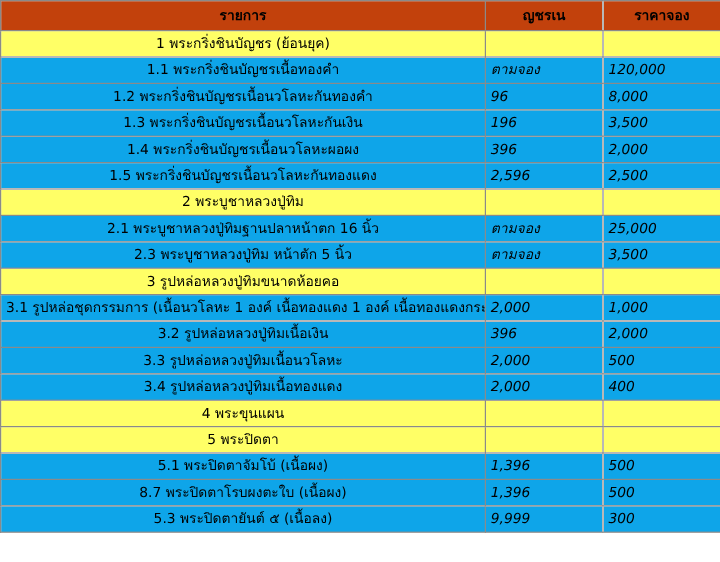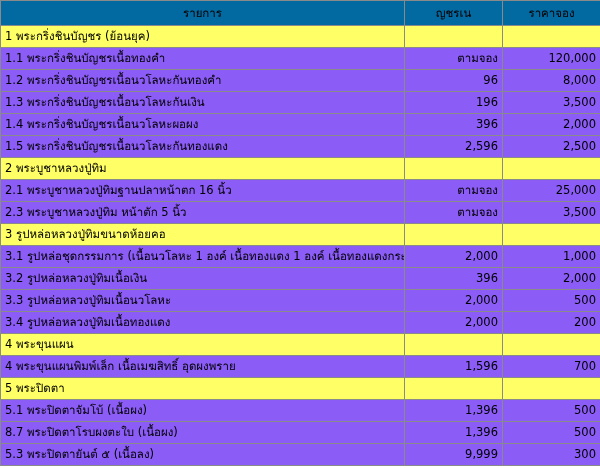--- a/index.html
+++ b/index.html
@@ -26,43 +26,43 @@
     vertical-align: middle;
     overflow: hidden;
     white-space: nowrap;
   }
   
   col.c-name  { width: 404px; }
   col.c-qty   { width: 98px; }
   col.c-price { width: 98px; }
 
   thead th {
-    background: #0369a1;
+    background: #c2410c;
     color: #000000;
-    font-weight: normal;
+    font-weight: bold;
     text-align: center;
     height: 22px;
     font-size: 12.5px;
     border: 1px solid #8a8a8a;
   }
   tr.group td {
     background: #ffff66;
     font-weight: normal;
     height: 19px;
   }
   tr.item td {
-    background: #8b5cf6;
+    background: #0ea5e9;
     height: 19px;
   }
   td.name {
-    text-align: left;
+    text-align: center;
   }
   td.num {
-    text-align: right;
     padding-right: 6px;
+    font-style: italic;
   }
   td.tall {
     height: 34px;
     white-space: normal;
     line-height: 1.3;
   }
 </style>
 </head>
 <body>
 
@@ -141,31 +141,26 @@
         <td class="num">2,000</td>
       </tr>
       <tr class="item">
         <td class="name">3.3 รูปหล่อหลวงปู่ทิมเนื้อนวโลหะ</td>
         <td class="num">2,000</td>
         <td class="num">500</td>
       </tr>
       <tr class="item">
         <td class="name">3.4 รูปหล่อหลวงปู่ทิมเนื้อทองแดง</td>
         <td class="num">2,000</td>
-        <td class="num">200</td>
+        <td class="num">400</td>
       </tr>
       <tr class="group">
         <td class="name">4 พระขุนแผน</td>
         <td class="num"></td>
         <td class="num"></td>
-      </tr>
-      <tr class="item">
-        <td class="name">4 พระขุนแผนพิมพ์เล็ก เนื้อเมฆสิทธิ์ อุดผงพราย</td>
-        <td class="num">1,596</td>
-        <td class="num">700</td>
       </tr>
       <tr class="group">
         <td class="name">5 พระปิดตา</td>
         <td class="num"></td>
         <td class="num"></td>
       </tr>
       <tr class="item">
         <td class="name">5.1 พระปิดตาจัมโบ้ (เนื้อผง)</td>
         <td class="num">1,396</td>
         <td class="num">500</td>

